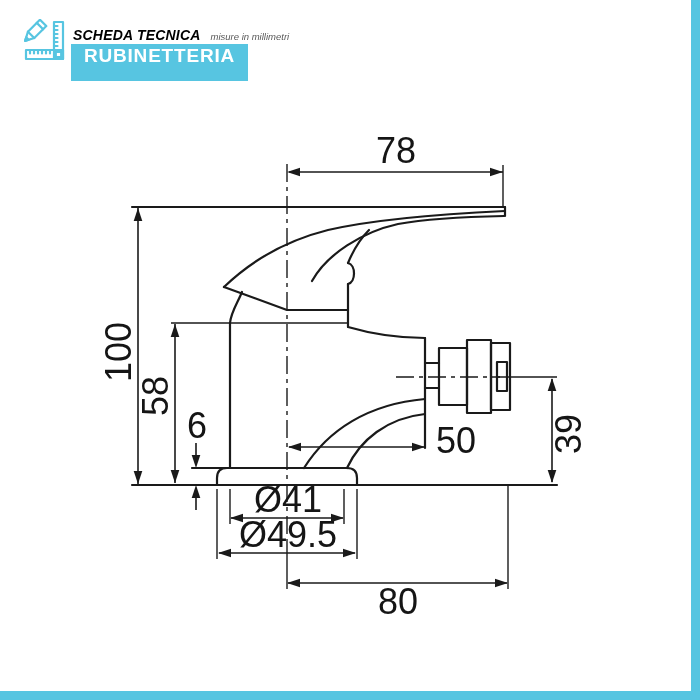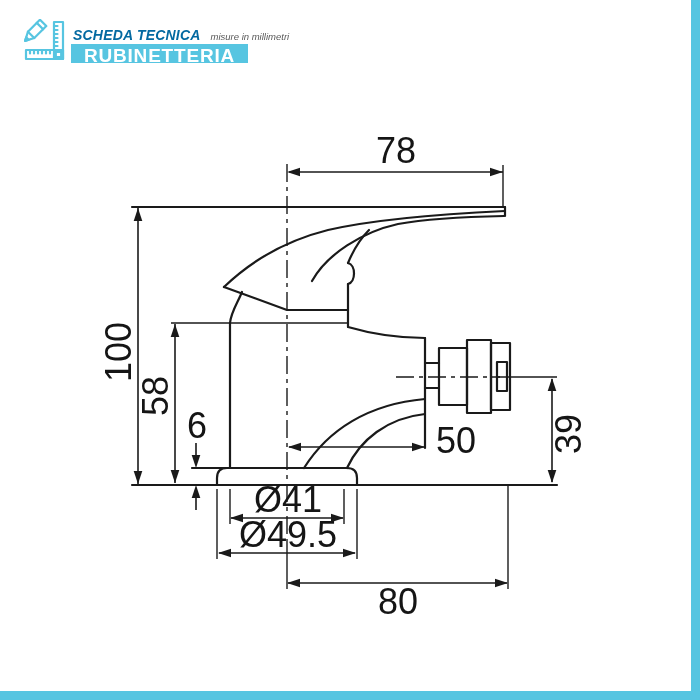--- a/index.html
+++ b/index.html
@@ -13,27 +13,27 @@
   }
   .border-bar{position:absolute;background:var(--accent);}
   .border-bar.right{top:0;right:0;width:9px;height:700px;}
   .border-bar.bottom{left:0;bottom:0;width:700px;height:9px;}
   .logo-icon{position:absolute;left:21px;top:19px;width:50px;height:50px;}
   .logo-title-row{
     position:absolute;left:73px;top:26px;white-space:nowrap;
     font-style:italic;
   }
   .logo-title{
-    font-size:14px;font-weight:bold;color:#0369a1;letter-spacing:0.2px;
+    font-size:14px;font-weight:bold;color:#000000;letter-spacing:0.2px;
   }
   .logo-subtitle{
     font-size:9.5px;color:#5a5a5a;margin-left:10px;
   }
   .banner{
-    position:absolute;left:71px;top:44px;width:177px;height:19px;
+    position:absolute;left:71px;top:44px;width:177px;height:37px;
     background:var(--accent);color:#ffffff;font-weight:bold;font-size:19px;
     text-align:center;line-height:24px;letter-spacing:0.8px;
   }
   svg.drawing{position:absolute;left:0;top:0;width:700px;height:700px;}
   .outline{stroke:var(--line);stroke-width:2.2;fill:none;stroke-linecap:round;stroke-linejoin:round;}
   .dimline{stroke:var(--line);stroke-width:1.6;fill:none;}
   .extline{stroke:var(--line);stroke-width:1.4;fill:none;}
   .centerline{stroke:var(--line);stroke-width:1.4;fill:none;stroke-dasharray:18 5 4 5;}
   .arrow{fill:var(--line);stroke:none;}
   .dimtext{

